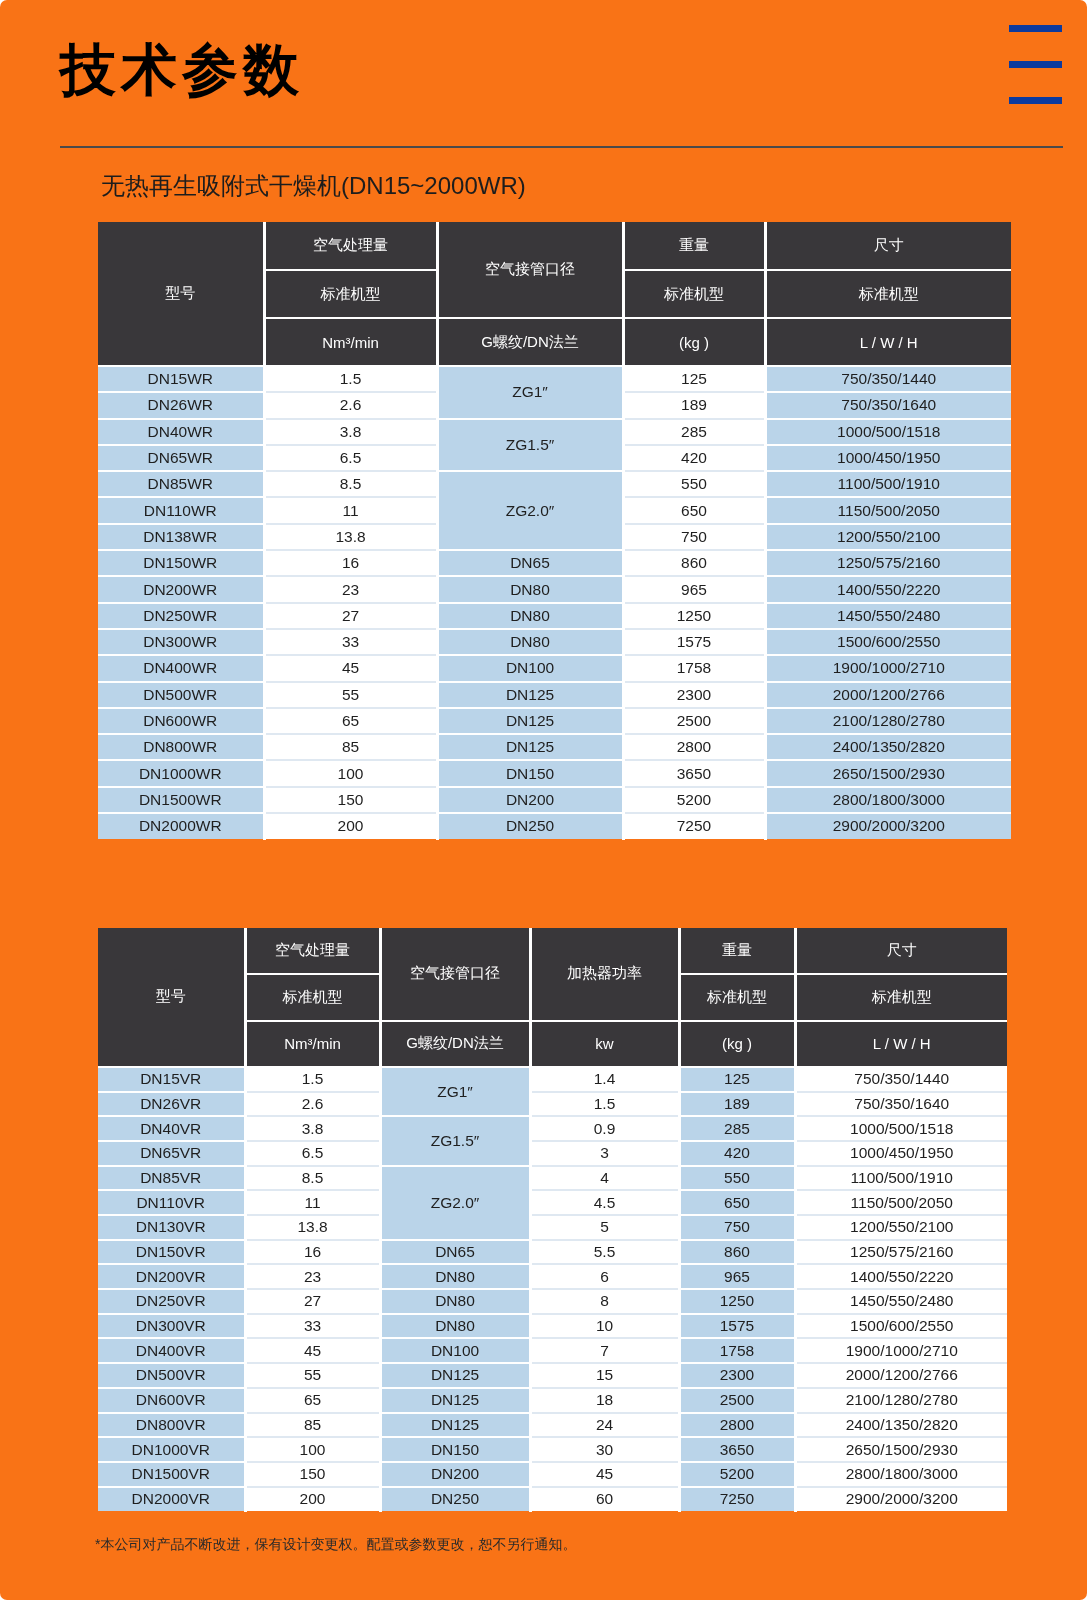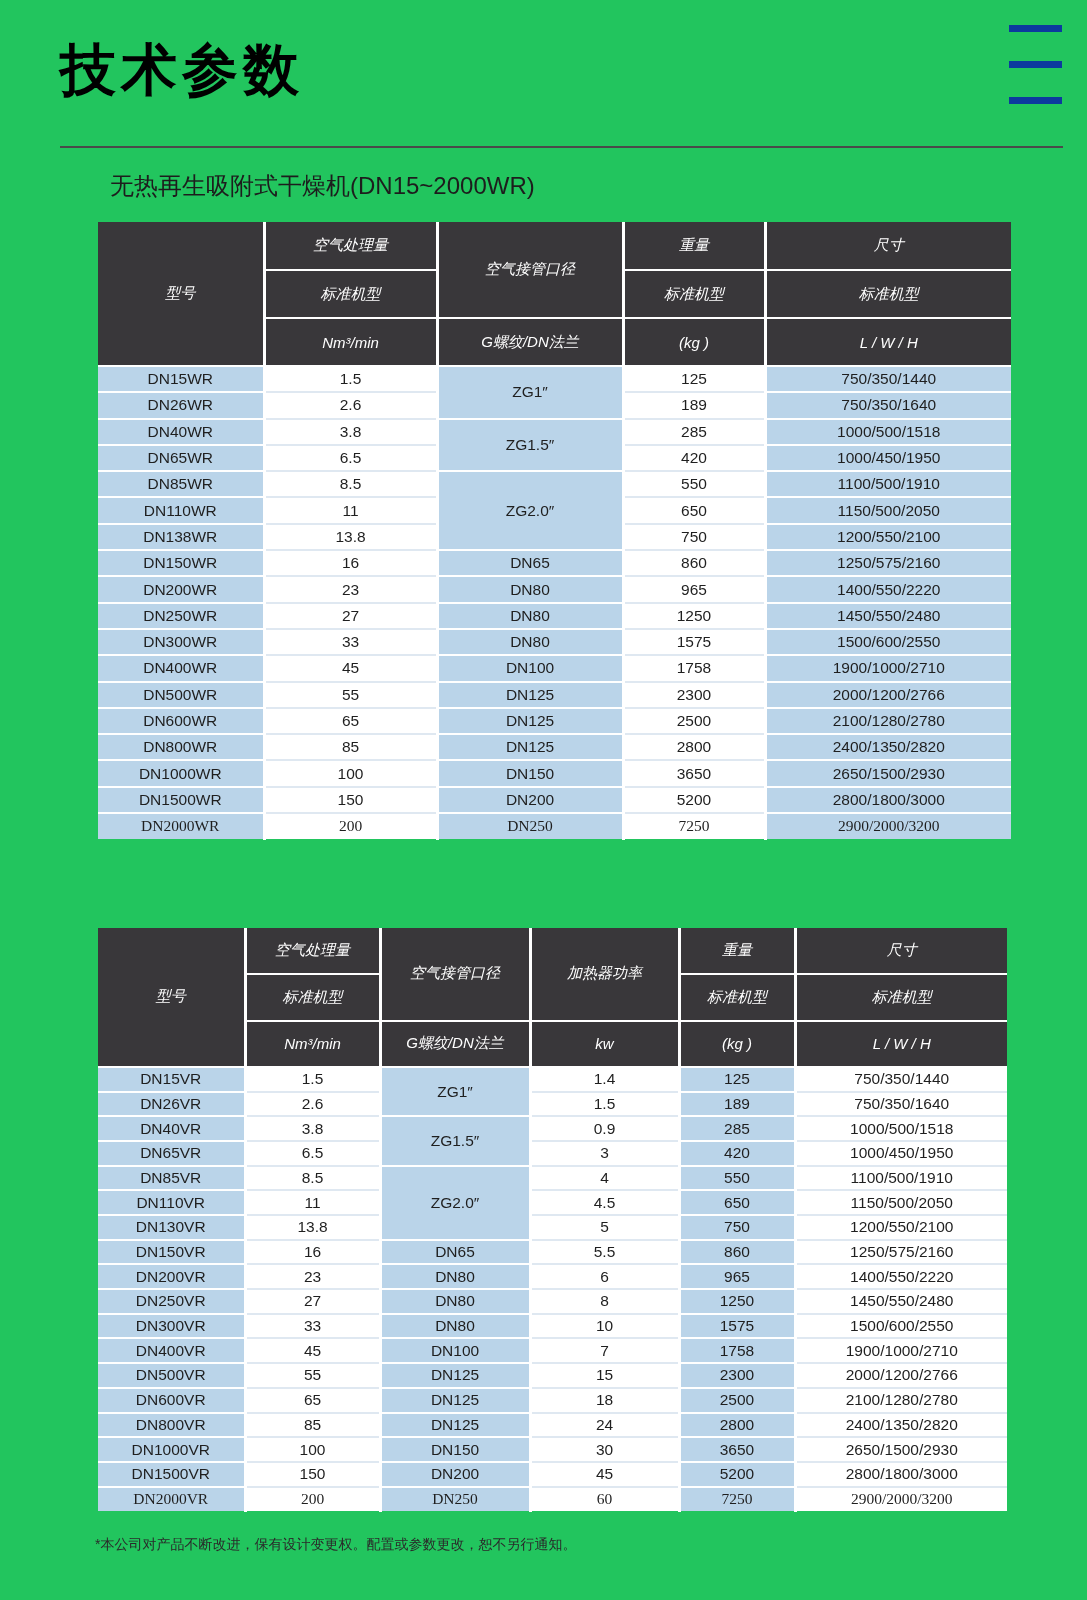--- a/index.html
+++ b/index.html
@@ -1,53 +1,53 @@
 <!DOCTYPE html>
 <html><head>
 <meta charset="utf-8">
 <style>
   * { margin:0; padding:0; box-sizing:border-box; }
   html,body { background:#ffffff; }
   .page {
-    position:relative; width:1087px; height:1600px; background:#22c55e;
-    font-family:"Liberation Sans","DejaVu Sans",sans-serif; overflow:hidden;
+    position:relative; width:1087px; height:1600px; background:#f97316;
+    font-family:"Liberation Sans","DejaVu Sans",sans-serif; overflow:hidden;border-radius:7px;
   }
   .page-title {
     position:absolute; left:60px; top:36px;
     font-size:56px; font-weight:700; color:#000; letter-spacing:5px; line-height:1.2;
   }
   .brand-bars { position:absolute; left:1009px; top:25px; width:53px; height:79px; }
   .bar { position:absolute; left:0; width:53px; height:7px; background:#0c3a9e; }
   .bar-1 { top:0; } .bar-2 { top:36px; } .bar-3 { top:72px; }
   .divider { position:absolute; left:60px; top:146px; width:1003px; height:2px; background:#4a4a4a; }
   .section-title { position:absolute; font-size:24px; font-weight:400; color:#1d1d1d; }
-  #sec1-title { left:110px; top:170px;text-align:center; }
+  #sec1-title { left:101px; top:170px;text-align:center; }
   #sec2-title { left:95px; top:891px; }
 
   table { position:absolute; left:98px; border-collapse:collapse; table-layout:fixed; }
   #table1 { top:222px; width:913px; }
   #table2 { top:928px; width:909px; }
 
   th {
     background:#39373a; color:#ffffff; font-weight:400; font-size:15px;
     text-align:center; vertical-align:middle; padding:0;
-    border-right:3px solid #ffffff; border-bottom:2px solid #ffffff;font-style:italic;
+    border-right:3px solid #ffffff; border-bottom:2px solid #ffffff;
   }
   td {
     font-size:15.5px; color:#1f1f1f; text-align:center; vertical-align:middle; padding:0;
     border-right:3px solid #ffffff; border-bottom:2px solid #ffffff;
   }
   td.b { background:#bad4e9; }
   td.w { background:#ffffff; border-bottom-color:#dfe8f1; }
   .last { border-right:none; }
   #table1 thead tr { height:48px; }
   #table1 tbody tr { height:26.3px; }
   #table2 thead tr { height:46.3px; }
   #table2 tbody tr { height:24.7px; }
-  tbody tr:last-child td { border-bottom-color:transparent;font-family:Liberation Serif, serif; }
+  tbody tr:last-child td { border-bottom-color:transparent; }
 
   .footnote { position:absolute; left:95px; top:1536px; font-size:14px; color:#2a2a2a; }
 </style>
 </head>
 <body>
 
 <div class="page">
 
   <h1 class="page-title">技术参数</h1>
 

